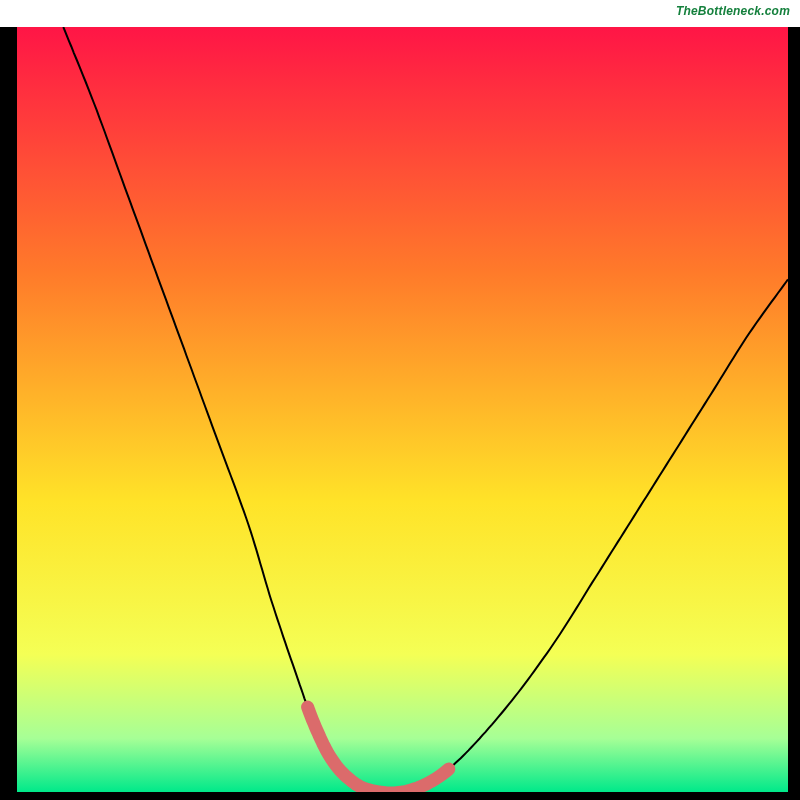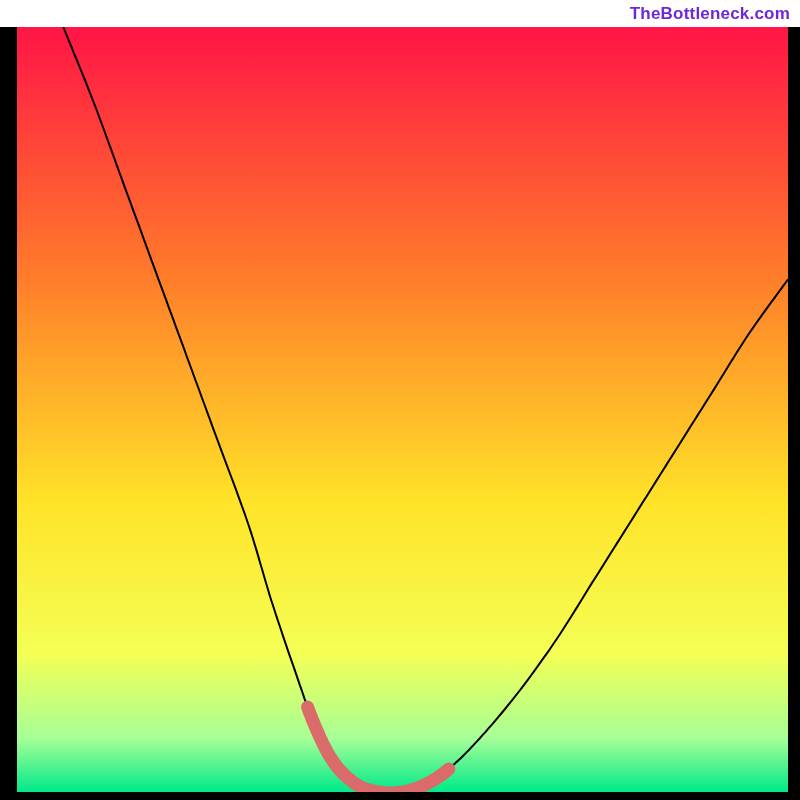--- a/index.html
+++ b/index.html
@@ -11,25 +11,26 @@
   .stage {
     position: relative;
     width: 800px;
     height: 800px;
     overflow: hidden;
   }
   .watermark {
     position: absolute;
     top: 4px;
     right: 10px;
-    color: #6d28d9;
-    font-size: 17px;
+    color: #15803d;
+    font-size: 12px;
     font-weight: 600;
     letter-spacing: 0.2px;
     z-index: 10;
+    font-style: italic;
   }
   .frame {
     position: absolute;
     background: #000;
   }
   svg {
     position: absolute;
     left: 0;
     top: 0;
   }

